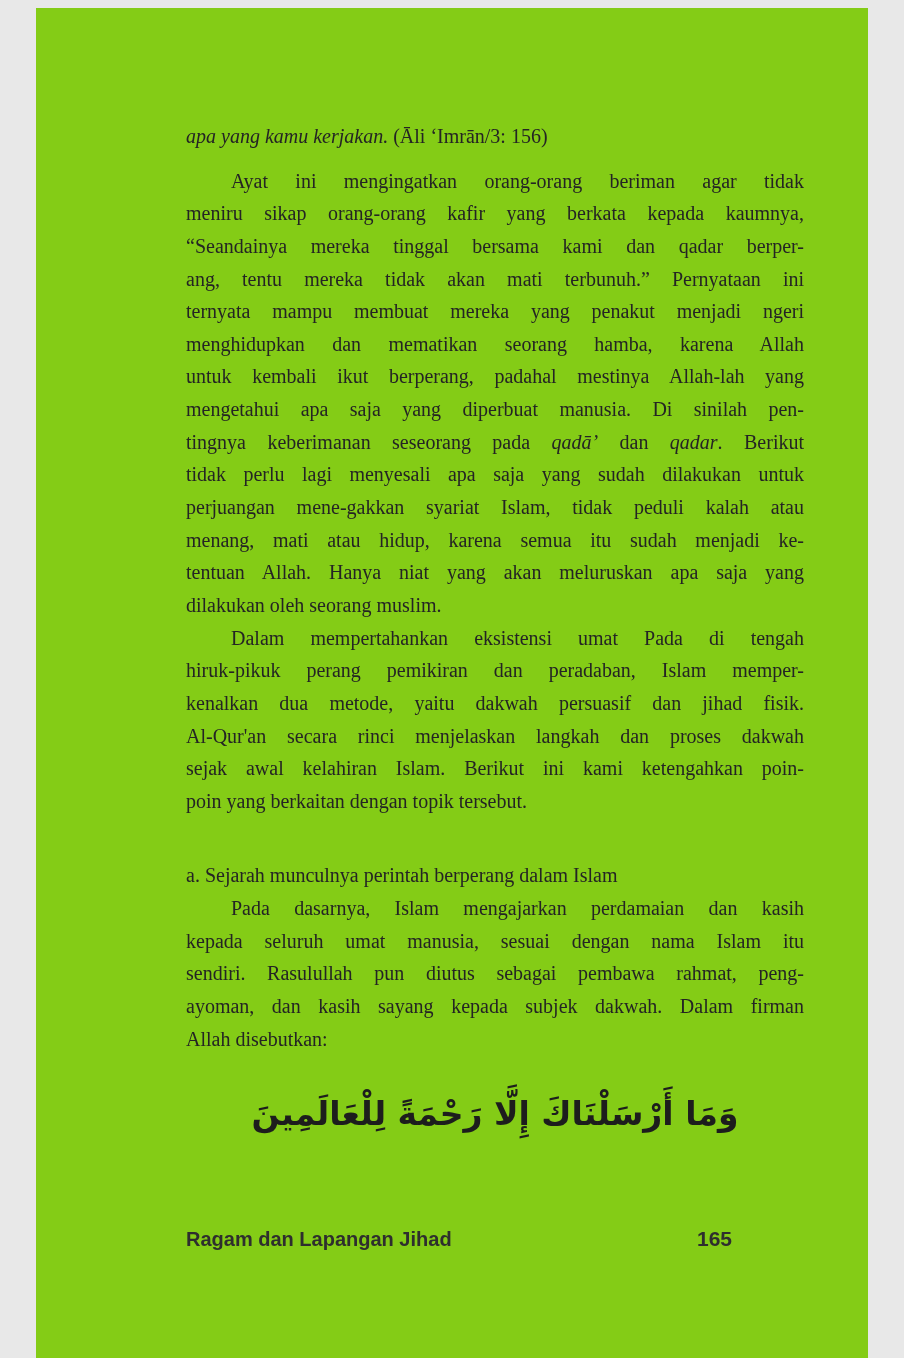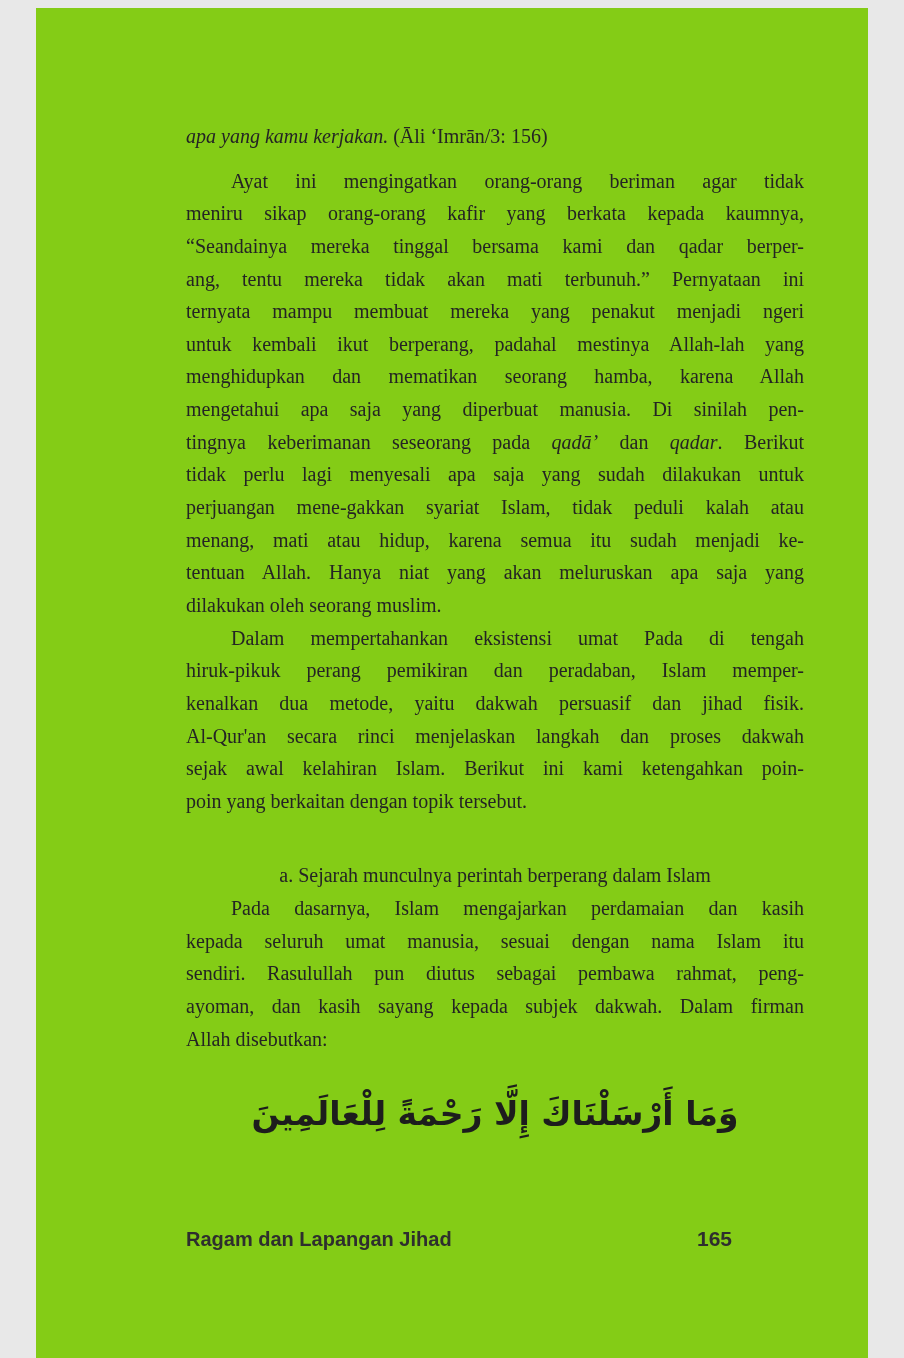--- a/index.html
+++ b/index.html
@@ -28,21 +28,21 @@
   
   .j {
     text-align: justify;
     text-align-last: justify;
     overflow: hidden;
   }
   .j::after { content: ""; display: inline-block; width: 100%; height: 0; }
   .ind { text-indent: 45px; }
   .it { font-style: italic; }
   .verse-ref { margin-bottom: 12px; }
-  .heading { margin-top: 42px; text-align: center; }
+  .heading { margin-top: 42px; }
   .arabic {
     margin-top: 28px;
     height: 62px;
     line-height: 62px;
     text-align: center;
     direction: rtl;
     font-family: "DejaVu Sans", sans-serif;
     font-size: 33px;
     color: #1d1d1d;
     font-weight: bold;
@@ -69,22 +69,22 @@
   <div class="text-column">
 
     <div class="line verse-ref"><span class="it">apa yang kamu kerjakan.</span><span> (Āli ‘Imrān/3: 156)</span></div>
 
     <div>
       <div class="line j ind">Ayat ini mengingatkan orang-orang beriman agar tidak</div>
       <div class="line j">meniru sikap orang-orang kafir yang berkata kepada kaumnya,</div>
       <div class="line j">“Seandainya mereka tinggal bersama kami dan qadar berper-</div>
       <div class="line j">ang, tentu mereka tidak akan mati terbunuh.” Pernyataan ini</div>
       <div class="line j">ternyata mampu membuat mereka yang penakut menjadi ngeri</div>
+      <div class="line j">menghidupkan dan mematikan seorang hamba, karena Allah</div>
       <div class="line j">untuk kembali ikut berperang, padahal mestinya Allah-lah yang</div>
-      <div class="line j">menghidupkan dan mematikan seorang hamba, karena Allah</div>
       <div class="line j">mengetahui apa saja yang diperbuat manusia. Di sinilah pen-</div>
       <div class="line j"><span>tingnya keberimanan seseorang pada </span><span class="it">qadā’</span><span> dan </span><span class="it">qadar</span><span>. Berikut</span></div>
       <div class="line j">tidak perlu lagi menyesali apa saja yang sudah dilakukan untuk</div>
       <div class="line j">perjuangan mene-gakkan syariat Islam, tidak peduli kalah atau</div>
       <div class="line j">menang, mati atau hidup, karena semua itu sudah menjadi ke-</div>
       <div class="line j">tentuan Allah. Hanya niat yang akan meluruskan apa saja yang</div>
       <div class="line">dilakukan oleh seorang muslim.</div>
     </div>
 
     <div>

